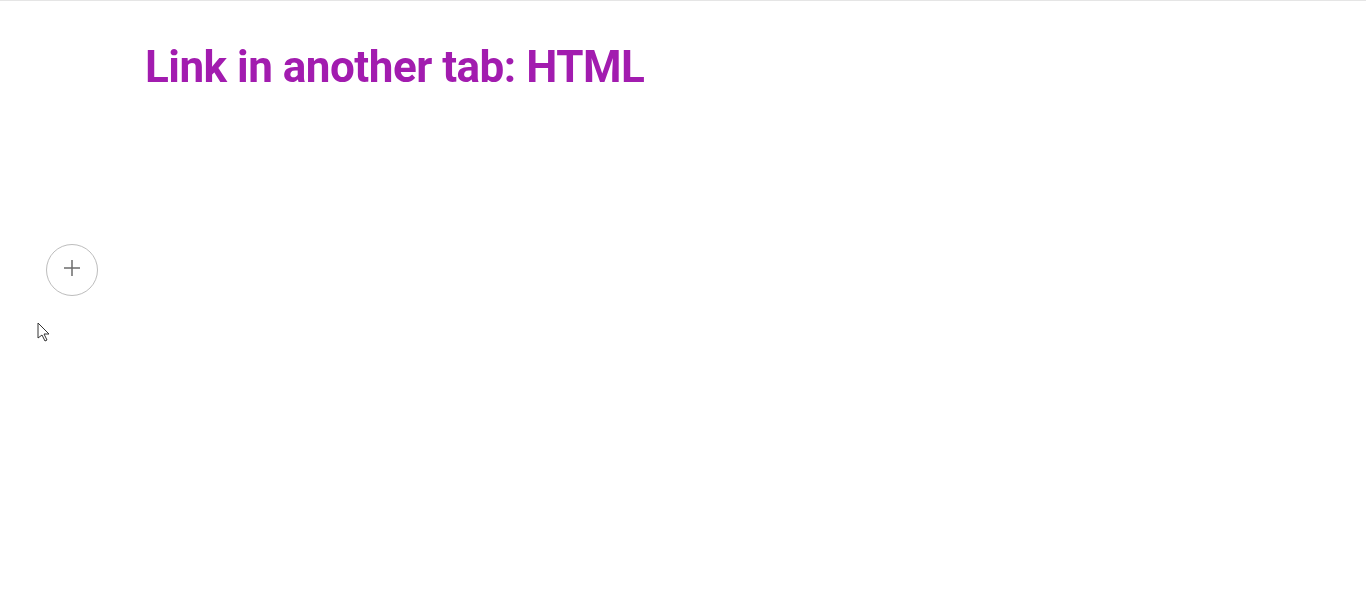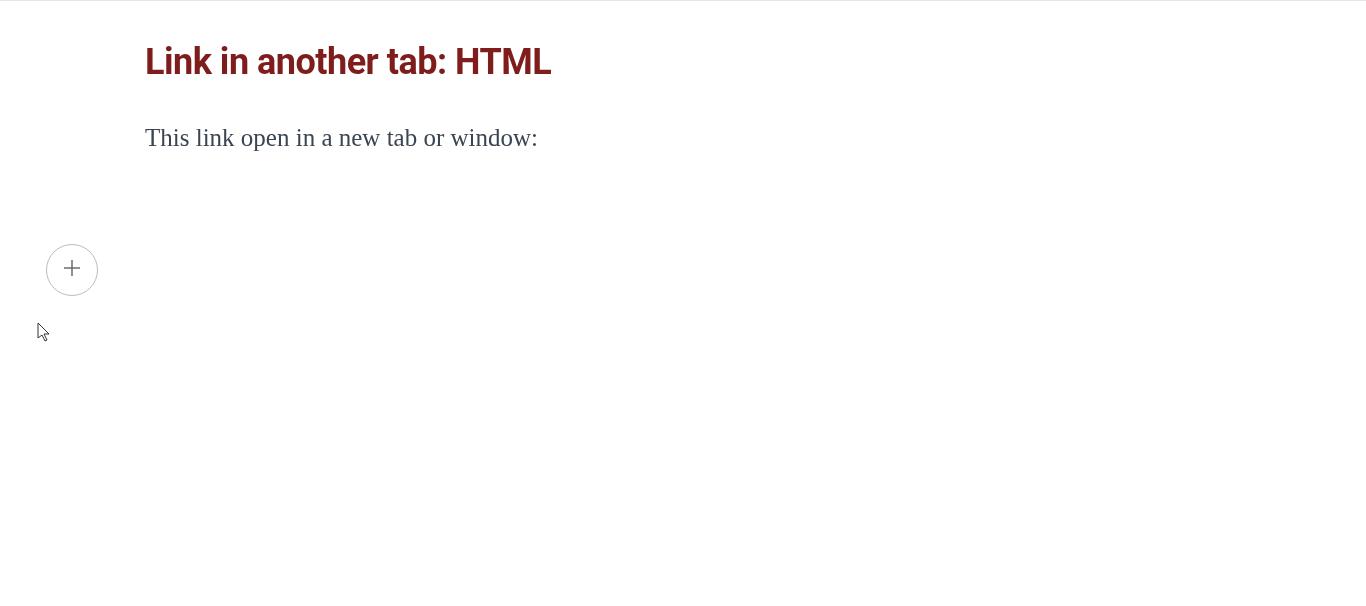--- a/index.html
+++ b/index.html
@@ -13,26 +13,26 @@
       width: 1366px;
       height: 606px;
       position: relative;
       border-top: 1px solid #e5e5e5;
     }
     .content {
       padding-left: 145px;
       padding-top: 40px;
     }
     .title {
-      font-size: 36px;
+      font-size: 44px;
       font-weight: 700;
-      color: #7f1d1d;
+      color: #a21caf;
       letter-spacing: -0.5px;
       line-height: 1.2;
-      margin-bottom: 35px;
+      margin-bottom: 56px;
     }
     .description {
       font-size: 25px;
       font-weight: 400;
       color: #3b4551;
       font-family: Georgia, "Times New Roman", serif;
       line-height: 1.5;
     }
     .add-button {
       position: absolute;
@@ -59,21 +59,20 @@
       width: 16px;
       height: 22px;
       pointer-events: none;
     }
   </style>
 </head>
 <body>
 
 <div class="content">
   <h1 class="title">Link in another tab: HTML</h1>
-  <p class="description">This link open in a new tab or window:</p>
 </div>
 
 <div class="add-button">
   <span>
     <svg viewBox="0 0 20 20" fill="none" stroke="#6b6b6b" stroke-width="1.5">
       <line x1="10" y1="2" x2="10" y2="18"></line>
       <line x1="2" y1="10" x2="18" y2="10"></line>
     </svg>
   </span>
 </div>

